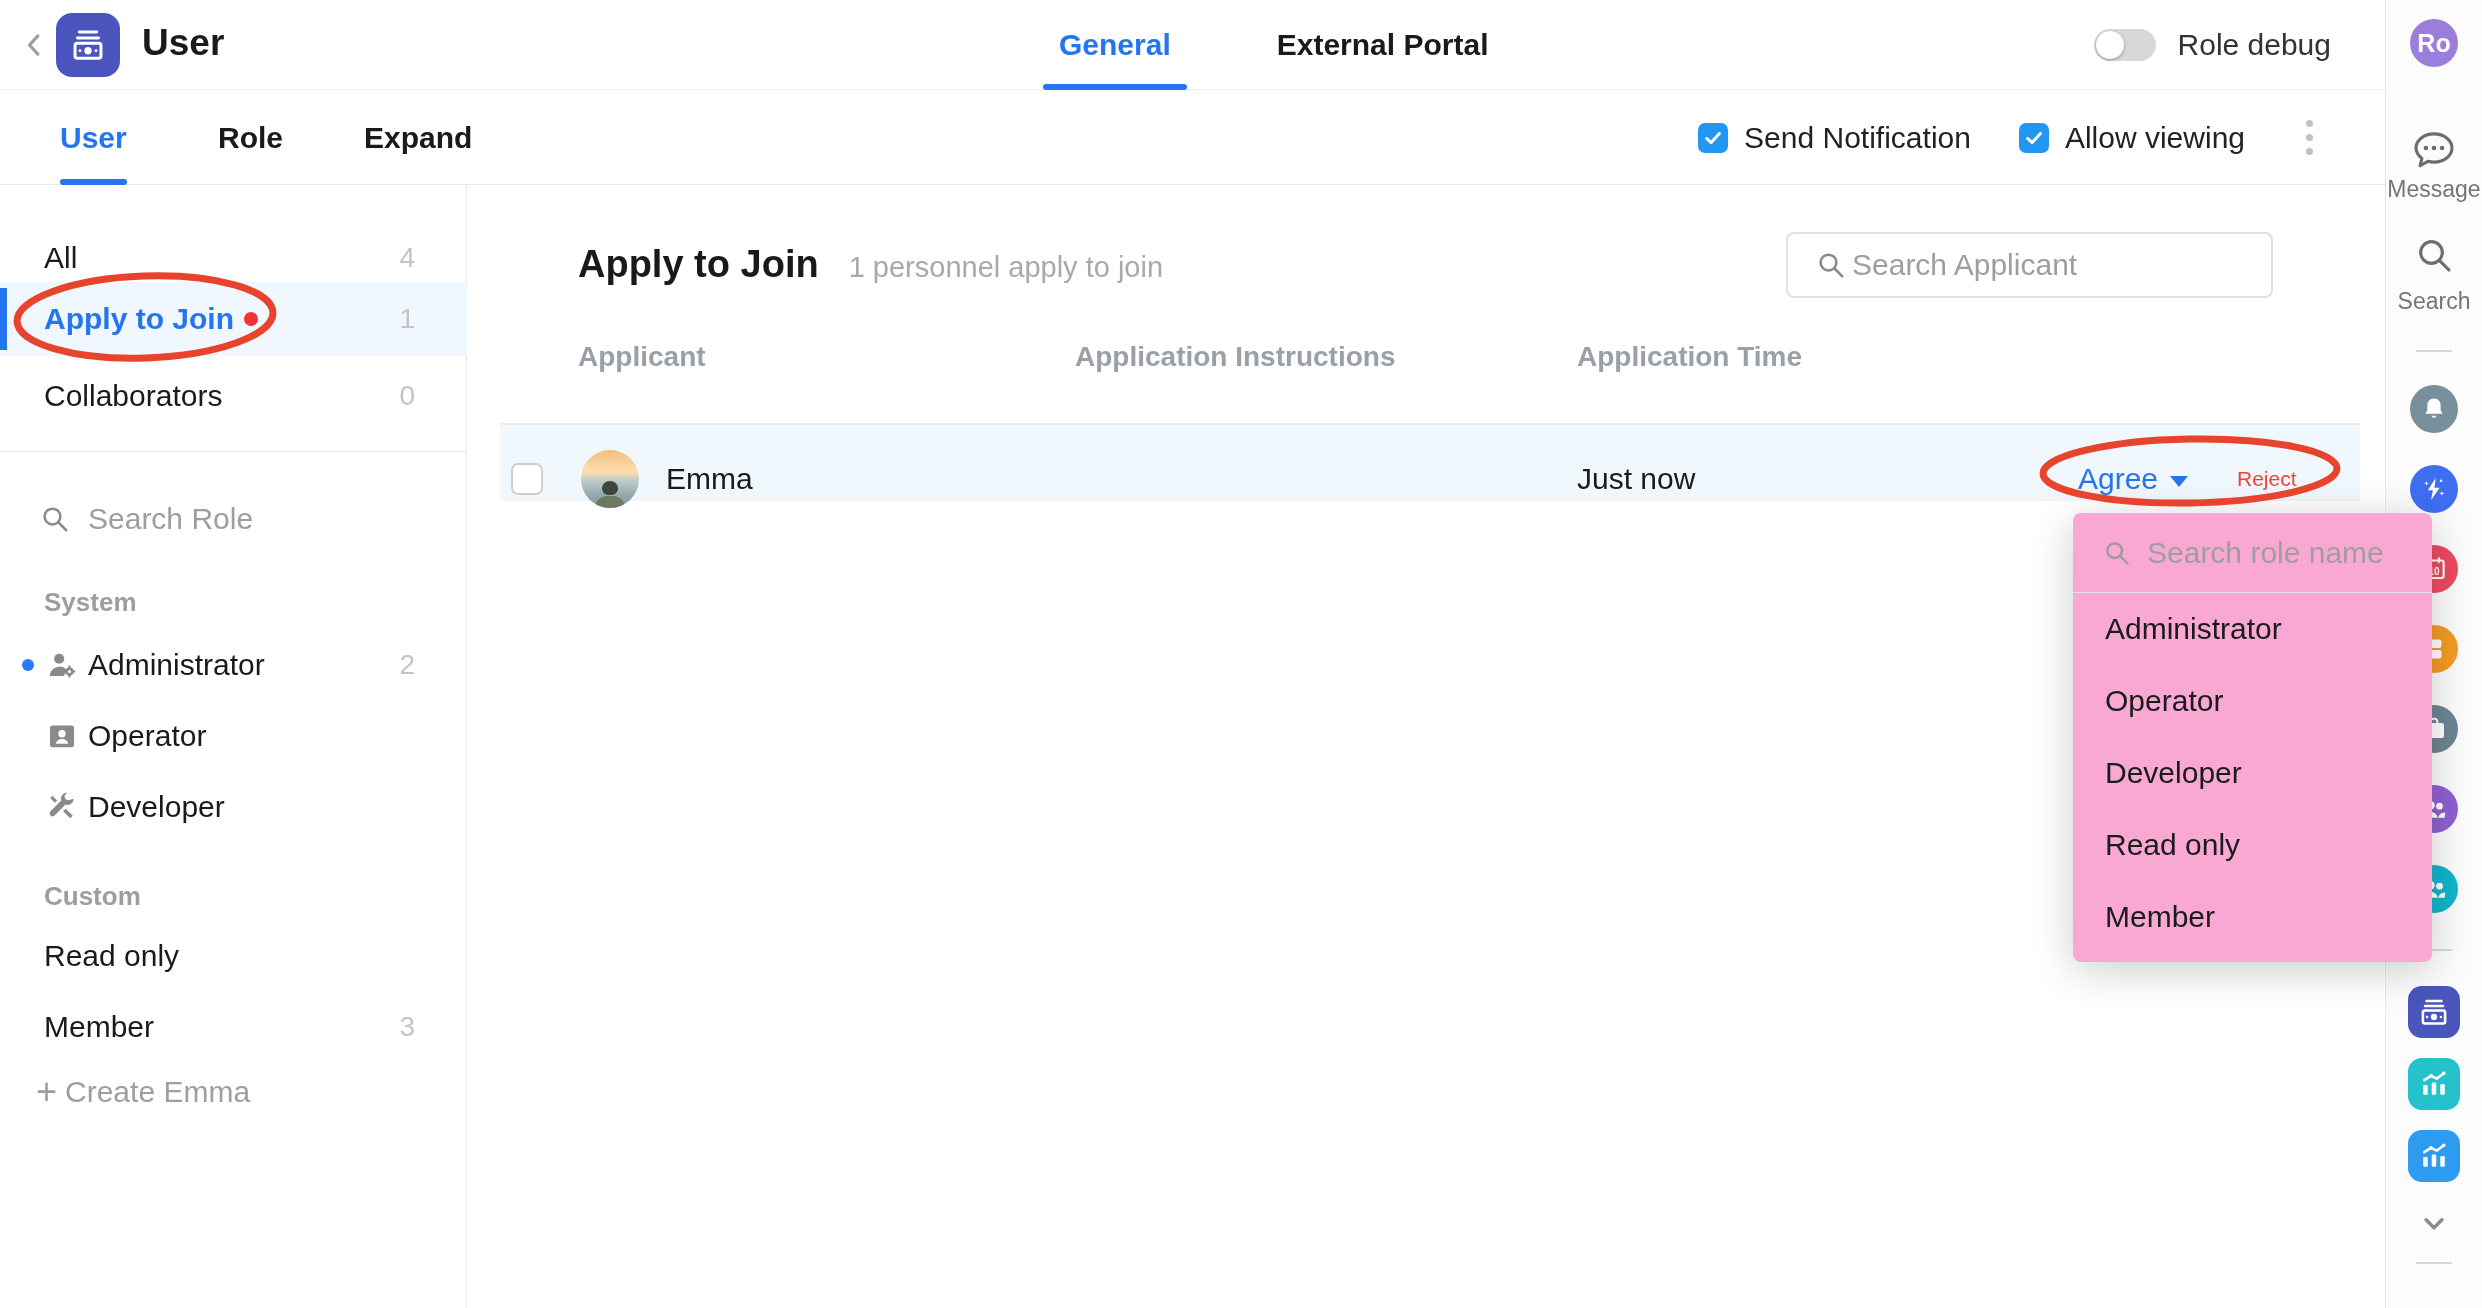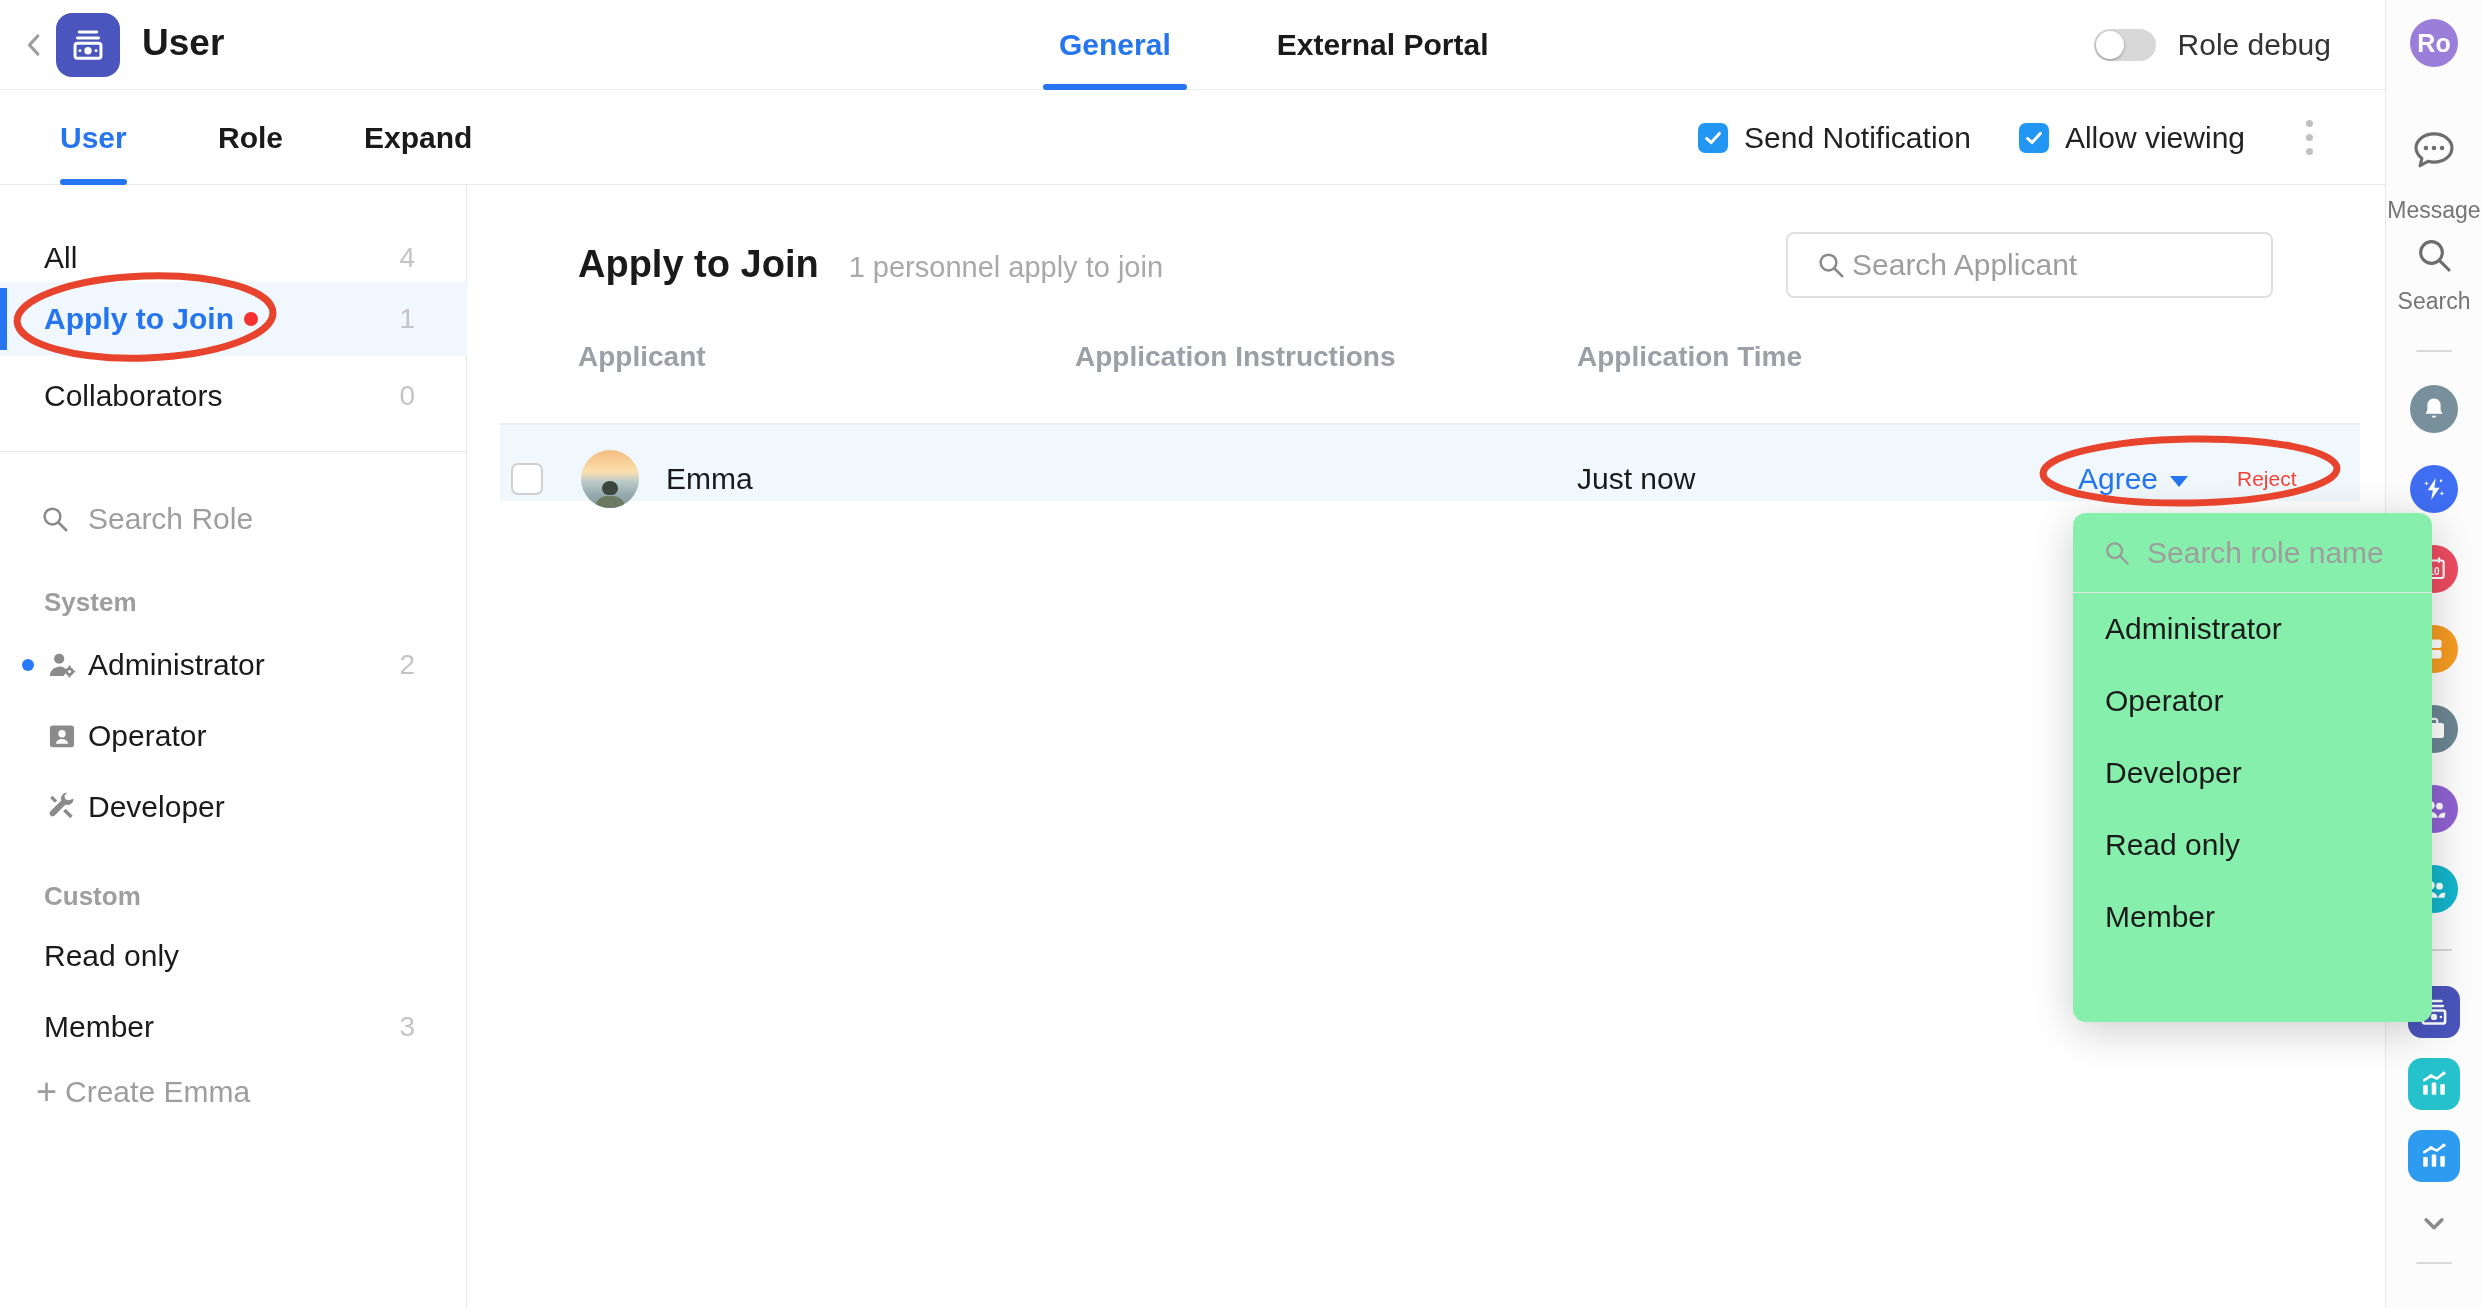--- a/index.html
+++ b/index.html
@@ -108,22 +108,22 @@
   .cell-time{ position:absolute; left:1077px; top:0; height:108px; display:flex; align-items:center;
            font-size:30px; }
   .action-agree{ position:absolute; left:1578px; top:0; height:108px; display:flex; align-items:center;
            gap:12px; color:var(--accent); font-size:30px; cursor:pointer; }
   .caret{ width:0; height:0; border-left:9px solid transparent; border-right:9px solid transparent;
            border-top:11px solid var(--accent); margin-top:4px; }
   .action-reject{ position:absolute; left:1737px; top:0; height:108px; display:flex; align-items:center;
            color:var(--red); font-size:21px; cursor:pointer; }
 
   
-  .role-panel{ position:absolute; left:2073px; top:513px; width:359px; height:509px; background:#86efac;
-           border-radius:13px; box-shadow:0 8px 44px rgba(0,0,0,.20); z-index:20; overflow:hidden; }
+  .role-panel{ position:absolute; left:2073px; top:513px; width:359px; height:449px; background:#f9a8d4;
+           border-radius:8px; box-shadow:0 8px 44px rgba(0,0,0,.20); z-index:20; overflow:hidden; }
   .rp-search{ height:80px; display:flex; align-items:center; border-bottom:1px solid #e3e3e3; }
   .rp-search .mag{ margin-left:30px; color:#9a9a9a; }
   .rp-search input{ border:none; outline:none; background:transparent; font-size:30px;
            margin-left:16px; width:260px; font-family:inherit; color:#333; }
   .rp-option{ height:72px; display:flex; align-items:center; padding-left:32px; font-size:30px;
            color:#1b1b1b; cursor:pointer; }
 
   
   .rail{ position:absolute; right:0; top:0; width:97px; height:1308px; background:#fcfcfc;
          border-left:1px solid #e8e8e8; z-index:6; }
@@ -345,21 +345,21 @@
     <div class="it rail-avatar" style="top:19px;">Ro</div>
 
     <div class="it rail-ico" style="top:128px;">
       <svg width="44" height="44" viewBox="0 0 24 24">
         <path d="M12 3.2c5.4 0 9.8 3.4 9.8 7.7s-4.4 7.7-9.8 7.7c-1.2 0-2.3-.16-3.3-.45L4.4 20.6l1-4C3.7 15.2 2.2 13.2 2.2 10.9c0-4.3 4.4-7.7 9.8-7.7z" fill="none" stroke="#6d6d6d" stroke-width="1.7" stroke-linejoin="round"></path>
         <circle cx="7.6" cy="10.9" r="1.25" fill="#6d6d6d"></circle>
         <circle cx="12" cy="10.9" r="1.25" fill="#6d6d6d"></circle>
         <circle cx="16.4" cy="10.9" r="1.25" fill="#6d6d6d"></circle>
       </svg>
     </div>
-    <div class="it rail-label" style="top:176px;margin-top:21px;">Message</div>
+    <div class="it rail-label" style="top:176px;">Message</div>
 
     <div class="it rail-ico" style="top:235px;">
       <svg width="40" height="40" viewBox="0 0 24 24">
         <circle cx="10.5" cy="10.5" r="6.5" fill="none" stroke="#6d6d6d" stroke-width="1.9"></circle>
         <line x1="15.5" y1="15.5" x2="21" y2="21" stroke="#6d6d6d" stroke-width="1.9" stroke-linecap="round"></line>
       </svg>
     </div>
     <div class="it rail-label" style="top:288px;">Search</div>
 
     <div class="it rail-div" style="top:350px;"></div>

